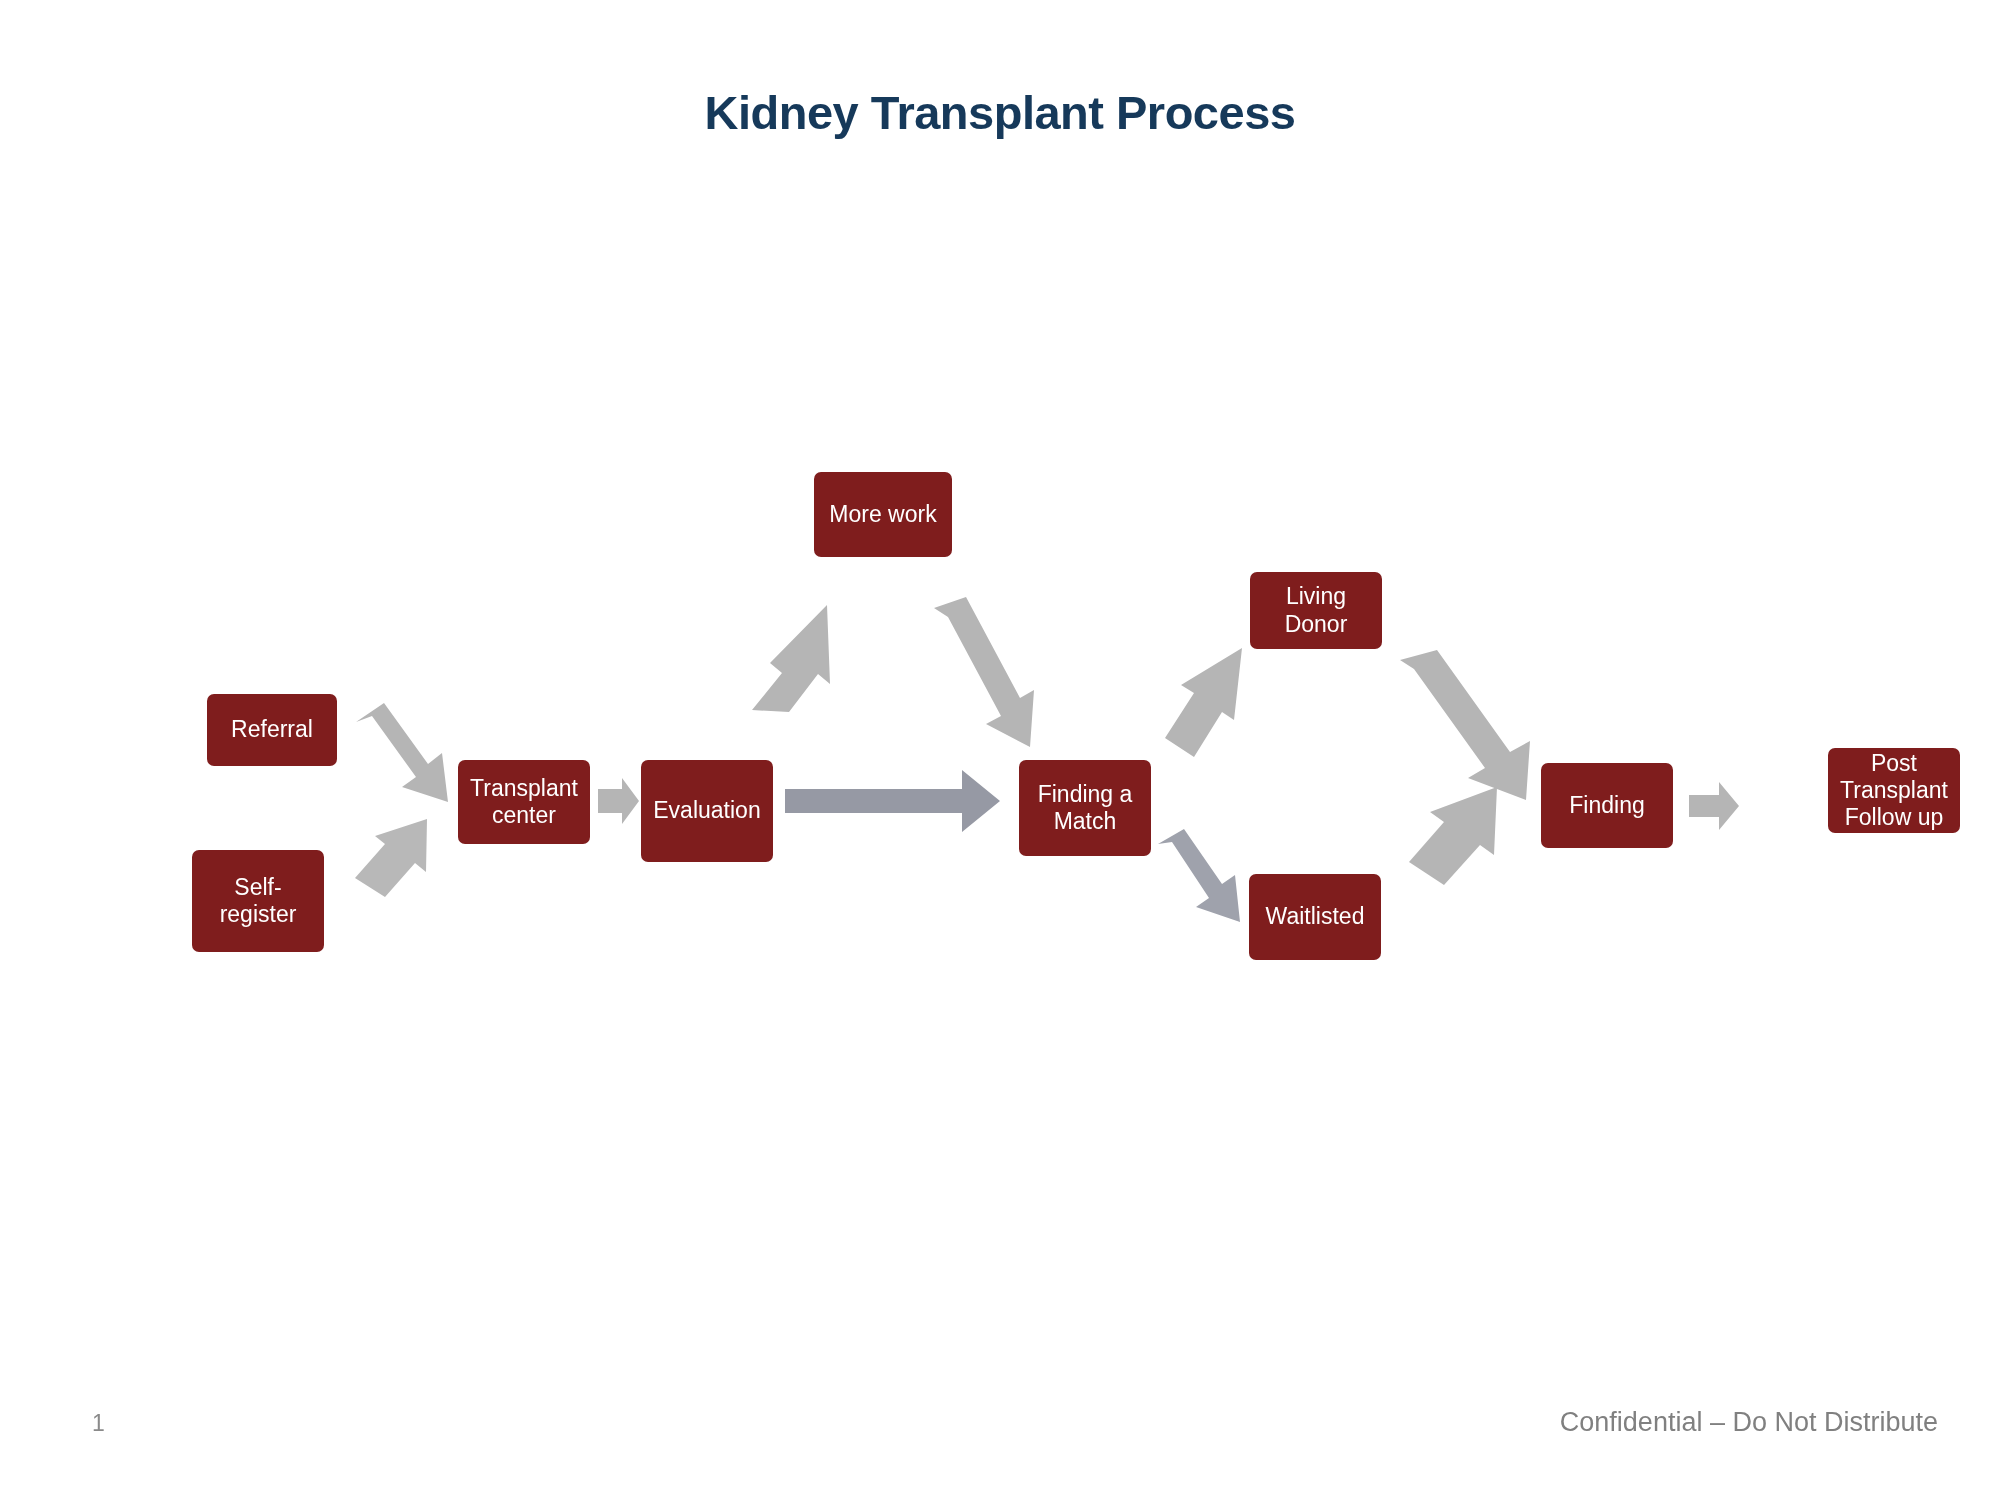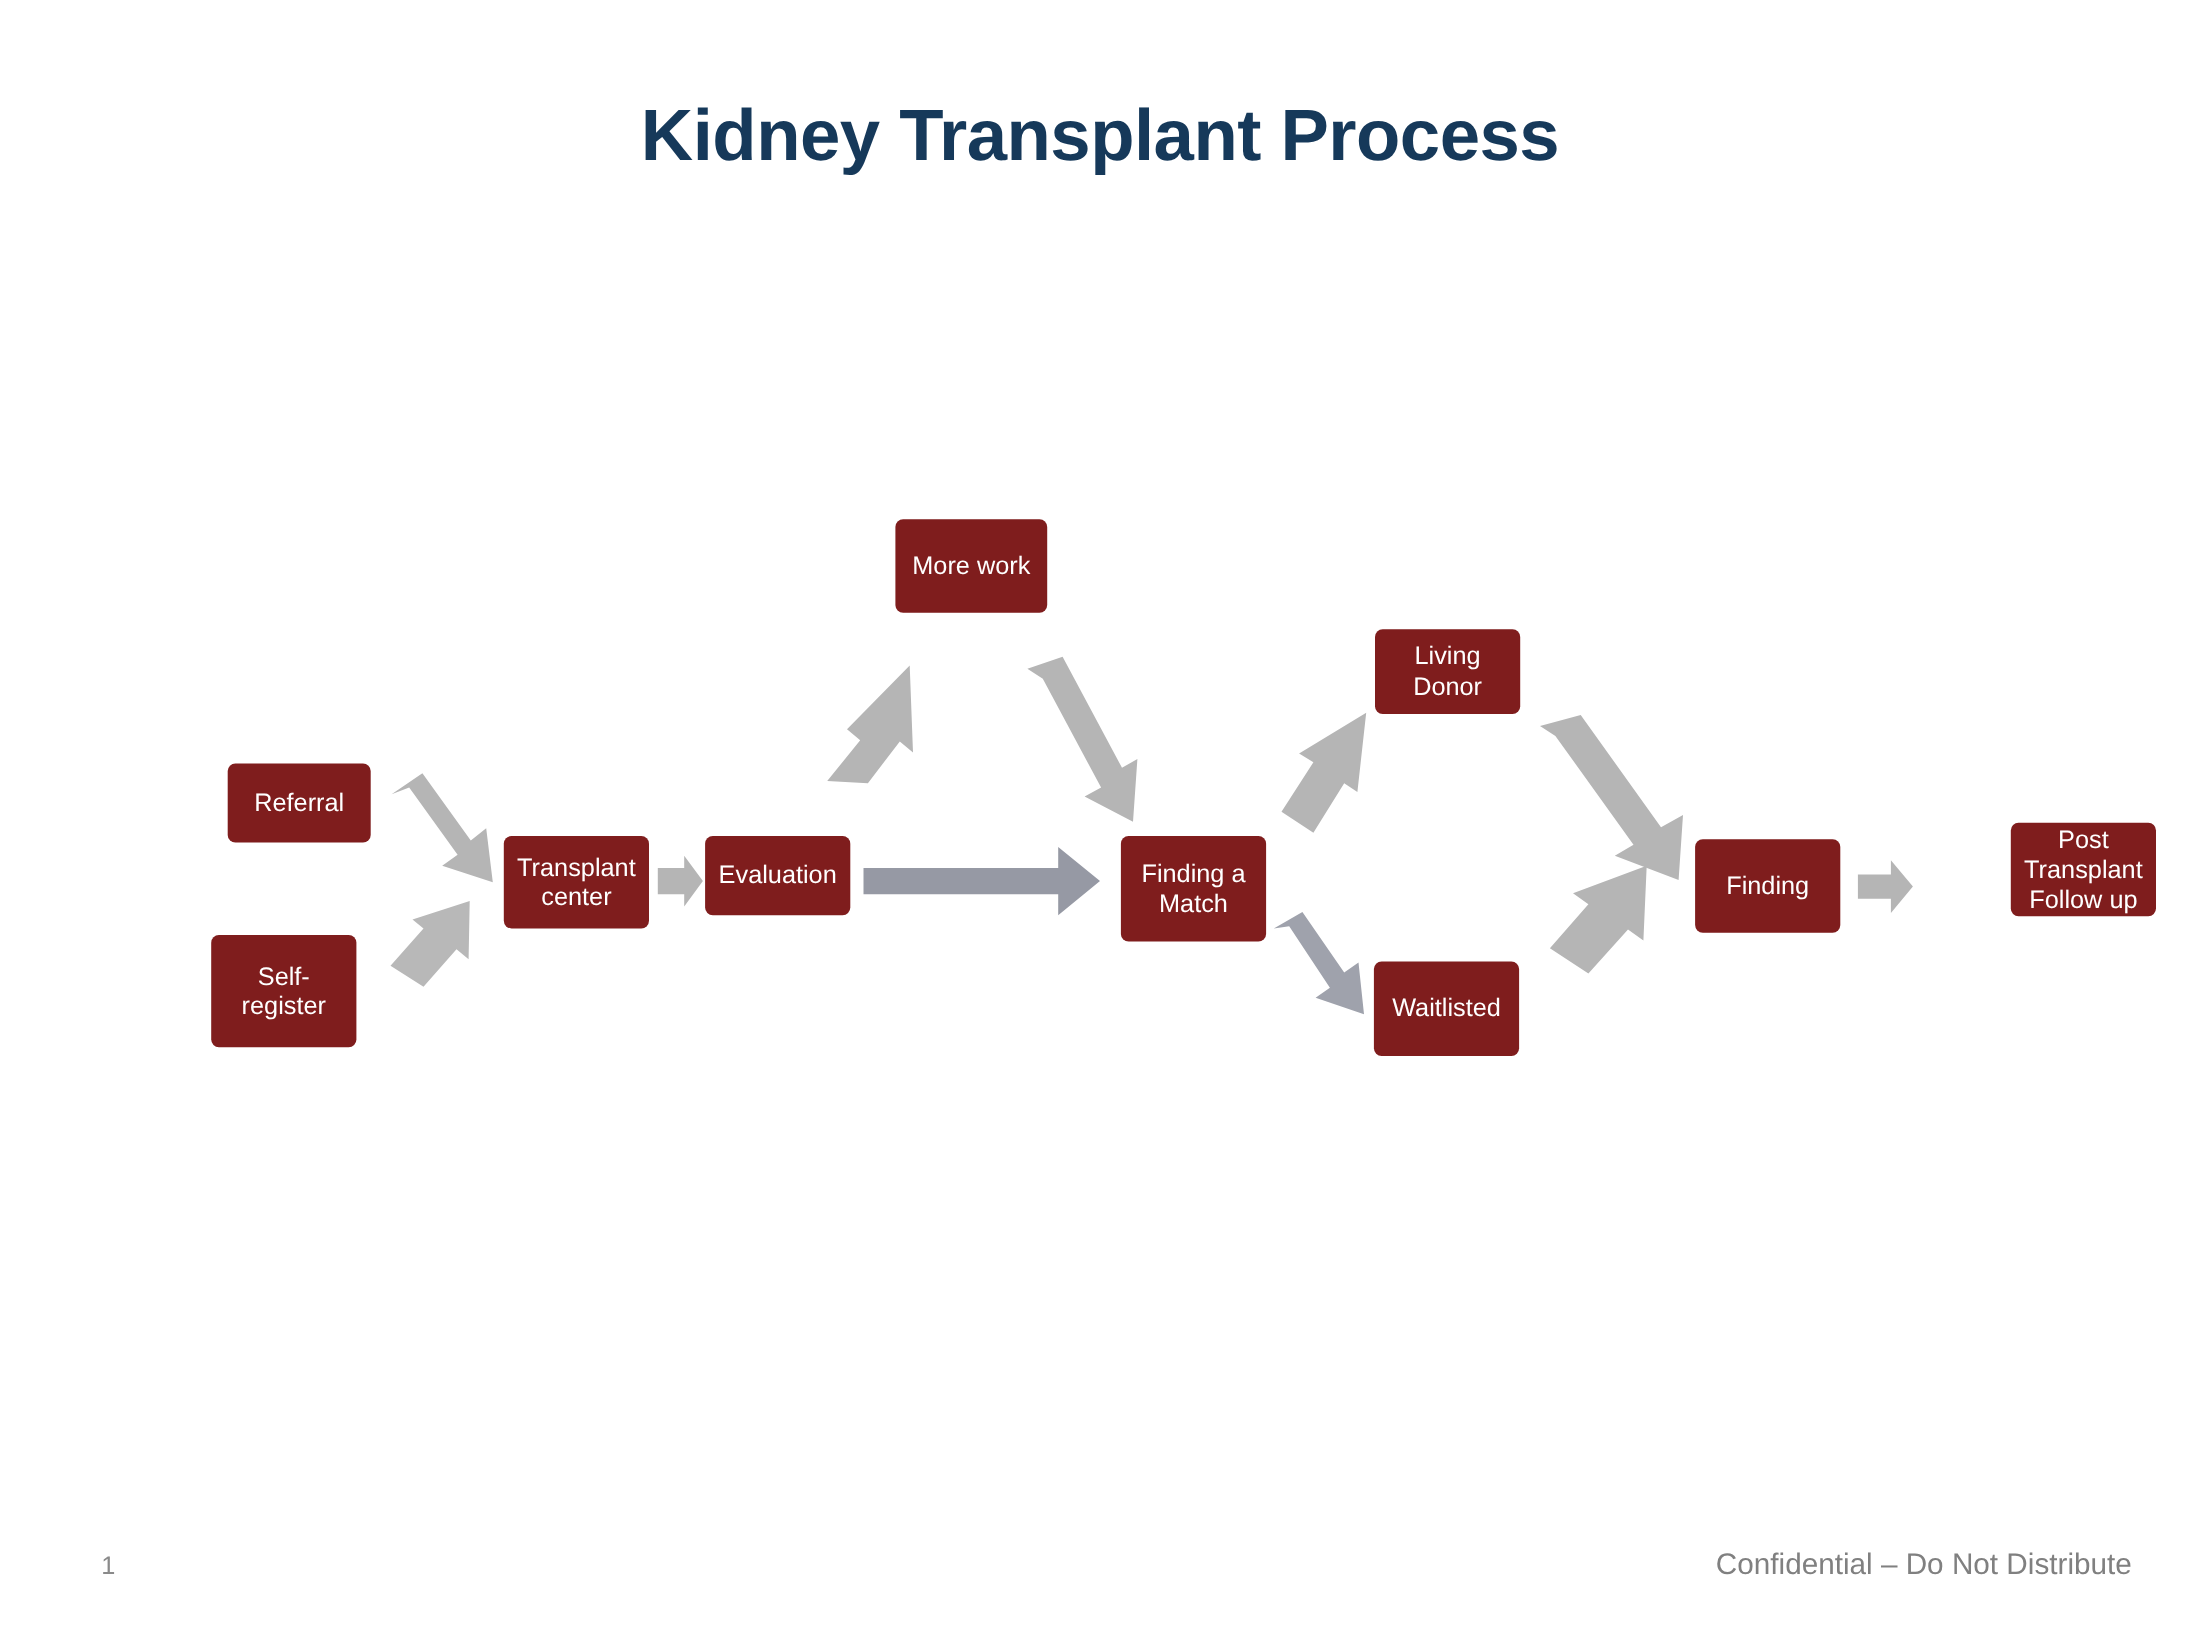--- a/index.html
+++ b/index.html
@@ -24,21 +24,21 @@
     background: #ffffff;
   }
 
   
   #slide-title {
     position: absolute;
     left: 0;
     top: 88px;
     width: 2000px;
     text-align: center;
-    font-size: 66px;
+    font-size: 47px;
     font-weight: bold;
     color: #16395A;
     letter-spacing: -0.5px;
     line-height: 1.05;
     white-space: nowrap;
   }
 
   
   .node {
     position: absolute;
@@ -53,21 +53,21 @@
     justify-content: center;
     box-sizing: border-box;
     padding: 2px 6px;
     white-space: pre-line;
   }
 
   
   #node-referral        { left: 207px;  top: 648px;  width: 130px; height: 72px; margin-top: 46px; }
   #node-self-register   { left: 192px;  top: 850px;  width: 132px; height: 102px; }
   #node-transplant      { left: 458px;  top: 760px;  width: 132px; height: 84px; }
-  #node-evaluation      { left: 641px;  top: 760px;  width: 132px; height: 72px; }
+  #node-evaluation      { left: 641px;  top: 760px;  width: 132px; height: 102px; }
   #node-more-work       { left: 814px;  top: 472px;  width: 138px; height: 85px; }
   #node-finding-match   { left: 1019px; top: 760px;  width: 132px; height: 96px; }
   #node-living-donor    { left: 1250px; top: 572px;  width: 132px; height: 77px; }
   #node-waitlisted      { left: 1249px; top: 874px;  width: 132px; height: 86px; }
   #node-surgery         { left: 1541px; top: 763px;  width: 132px; height: 85px; }
   #node-post-transplant { left: 1793px; top: 748px;  width: 132px; height: 85px; margin-left: 35px; }
 
   
   #arrow-layer {
     position: absolute;

